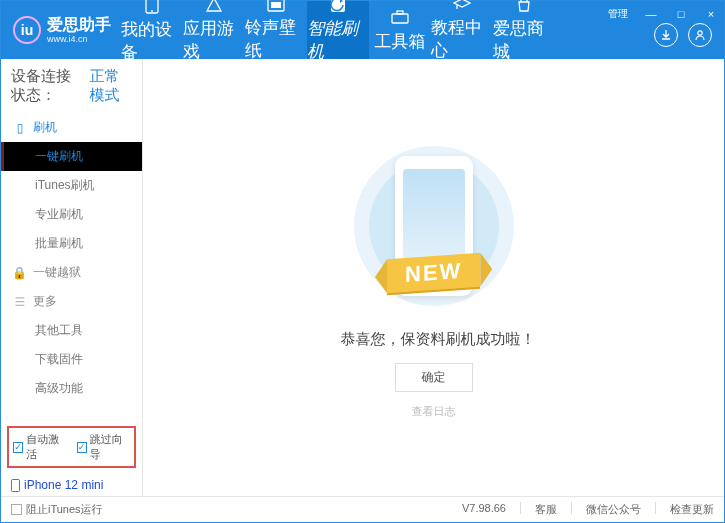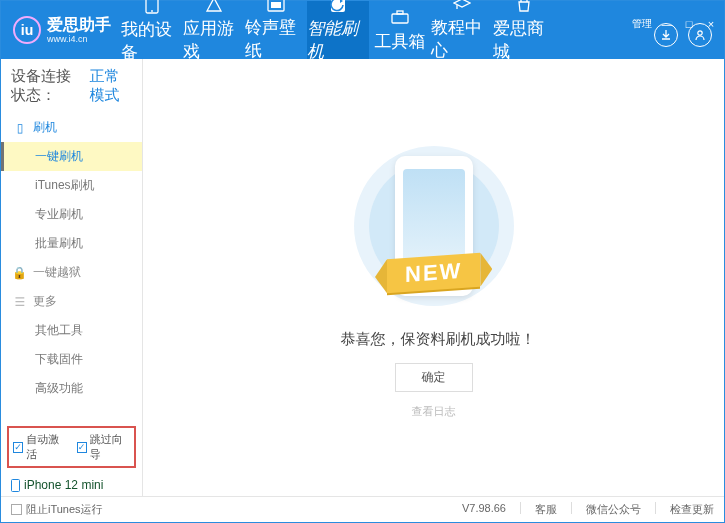--- a/index.html
+++ b/index.html
@@ -8,41 +8,41 @@
 .header { background: #1f87de; height: 58px; display: flex; align-items: center; color: #fff; }
 .logo-area { display: flex; align-items: center; padding: 0 10px 0 12px; gap: 6px; }
 .logo-circle { width: 28px; height: 28px; border: 2px solid #f0abfc; border-radius: 50%; display: flex; align-items: center; justify-content: center; font-weight: bold; font-size: 14px; }
 .logo-txt { display: flex; flex-direction: column; line-height: 1; }
 .logo-title { font-size: 16px; font-weight: bold; }
 .logo-url { font-size: 9px; opacity: .9; margin-top: 2px; }
 .nav { display: flex; height: 100%; }
 .nav-item { width: 62px; display: flex; flex-direction: column; align-items: center; justify-content: center; gap: 4px; font-size: 17px; cursor: pointer; }
 .nav-item.active { background: #0d73c8; font-style: italic; }
 .nav-icon { width: 20px; height: 18px; display: flex; align-items: center; justify-content: center; }
-.win-controls { position: absolute; right: 6px; top: 16px; display: flex; gap: 8px; color: #fff; font-size: 11px; align-items: center; }
+.win-controls { position: absolute; right: 6px; top: 6px; display: flex; gap: 16px; color: #fff; font-size: 11px; align-items: center; }
 .wc-btn { width: 14px; height: 14px; display: flex; align-items: center; justify-content: center; cursor: pointer; }
 .right-icons { position: absolute; right: 12px; top: 22px; display: flex; gap: 10px; }
 .ri { width: 24px; height: 24px; border: 1.5px solid #fff; border-radius: 50%; display: flex; align-items: center; justify-content: center; color: #fff; cursor: pointer; }
 .body { flex: 1; display: flex; overflow: hidden; }
 .sidebar { width: 142px; border-right: 1px solid #e5e5e5; display: flex; flex-direction: column; font-size: 12px; color: #666; }
 .conn-row { padding: 8px 10px; font-size: 15px; color: #555; display: flex; align-items: center; gap: 4px; }
 .conn-status { color: #1f87de; }
 .section { display: flex; align-items: center; gap: 6px; padding: 6px 12px; color: #888; font-size: 12px; cursor: pointer; }
 .sec-icon { color: #bbb; font-size: 12px; width: 14px; display: inline-flex; justify-content: center; }
 .section.flash .sec-icon { color: #1f87de; }
 .section.flash span.lbl { color: #1f87de; }
 .sub { padding: 6px 0 6px 34px; cursor: pointer; color: #777; font-size: 12px; }
-.sub.active { background: #fef9c3; border-left: 3px solid #737373; color: #1f87de; padding-left: 31px; }
+.sub.active { background: #000000; border-left: 3px solid #7f1d1d; color: #1f87de; padding-left: 31px; }
 .sub.note { font-size: 11px; line-height: 1.3; color: #999; padding-top: 4px; padding-bottom: 4px; }
 .sidebar-spacer { flex: 1; }
 .checks { border: 2px solid #d9534f; margin: 4px 6px; padding: 4px 4px; display: flex; gap: 10px; font-size: 11px; color: #555; }
 .chk { display: flex; align-items: center; gap: 3px; }
 .chkbox { width: 11px; height: 11px; border: 1px solid #1f87de; display: inline-flex; align-items: center; justify-content: center; color: #1f87de; font-size: 9px; line-height: 1; }
 .device { padding: 6px 10px 4px 10px; }
-.dev-name { color: #14532d; font-size: 12px; display: flex; align-items: center; gap: 4px; }
+.dev-name { color: #1d4ed8; font-size: 12px; display: flex; align-items: center; gap: 4px; }
 .main { flex: 1; display: flex; flex-direction: column; align-items: center; justify-content: center; position: relative; }
 .illus { width: 200px; height: 180px; position: relative; display: flex; align-items: center; justify-content: center; }
 .ring { position: absolute; border-radius: 50%; }
 .ring1 { width: 160px; height: 160px; background: #e8f3fb; }
 .ring2 { width: 130px; height: 130px; background: #d2e9f8; }
 .phone { position: relative; width: 78px; height: 140px; background: #fff; border-radius: 10px; box-shadow: 0 2px 6px rgba(0,0,0,.1); display: flex; align-items: center; justify-content: center; }
 .phone::after { content: ""; position: absolute; bottom: 6px; width: 22px; height: 3px; background: #d8e4ee; border-radius: 2px; }
 .phone-screen { width: 62px; height: 108px; background: linear-gradient(#bfe0f5,#e8f4fb); border-radius: 4px; margin-top: -6px; }
 .ribbon { position: absolute; bottom: 26px; background: #f6c544; color: #fff; font-weight: bold; font-size: 22px; letter-spacing: 2px; padding: 4px 18px; transform: skewY(-4deg); box-shadow: 0 2px 0 #d9a520; }
 .ribbon::before, .ribbon::after { content: ""; position: absolute; top: 0; width: 12px; height: 100%; background: #e6b638; }

